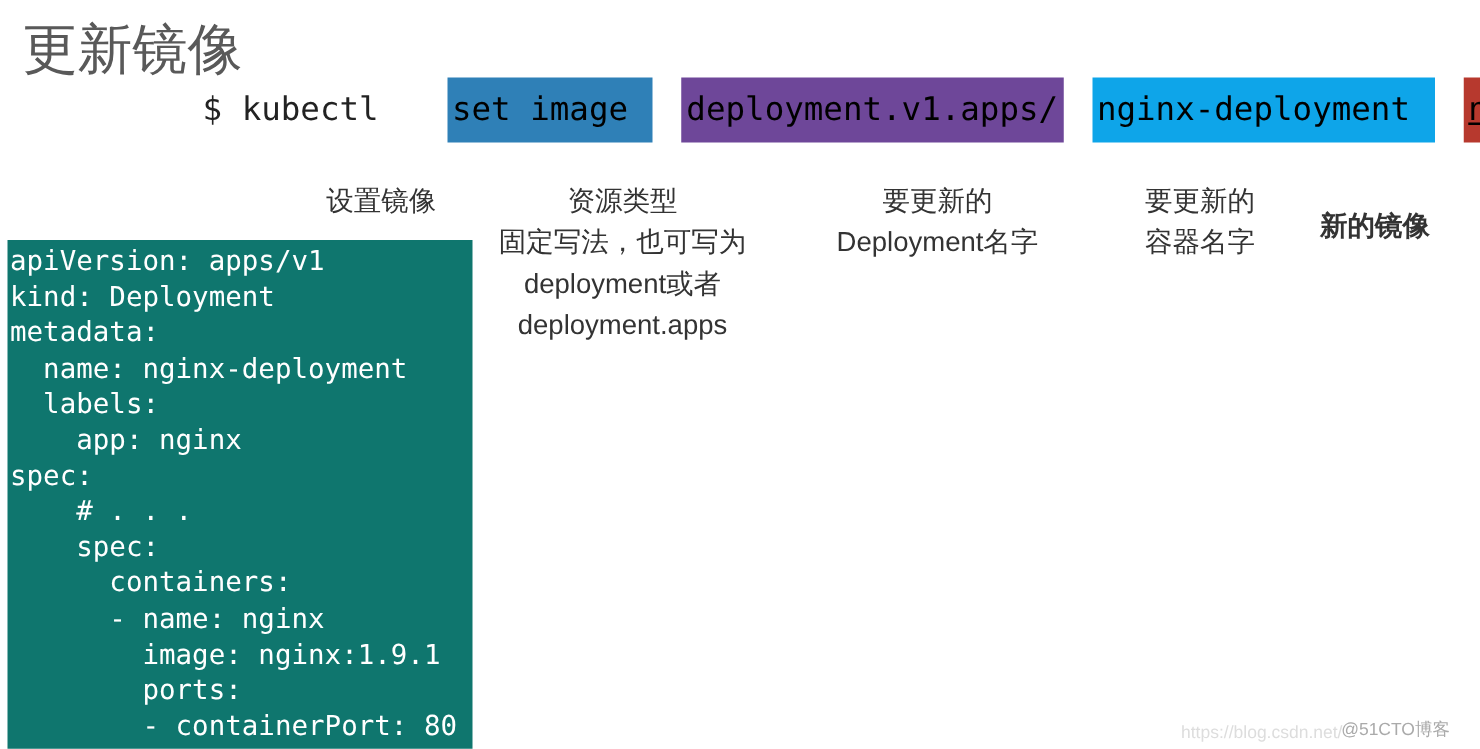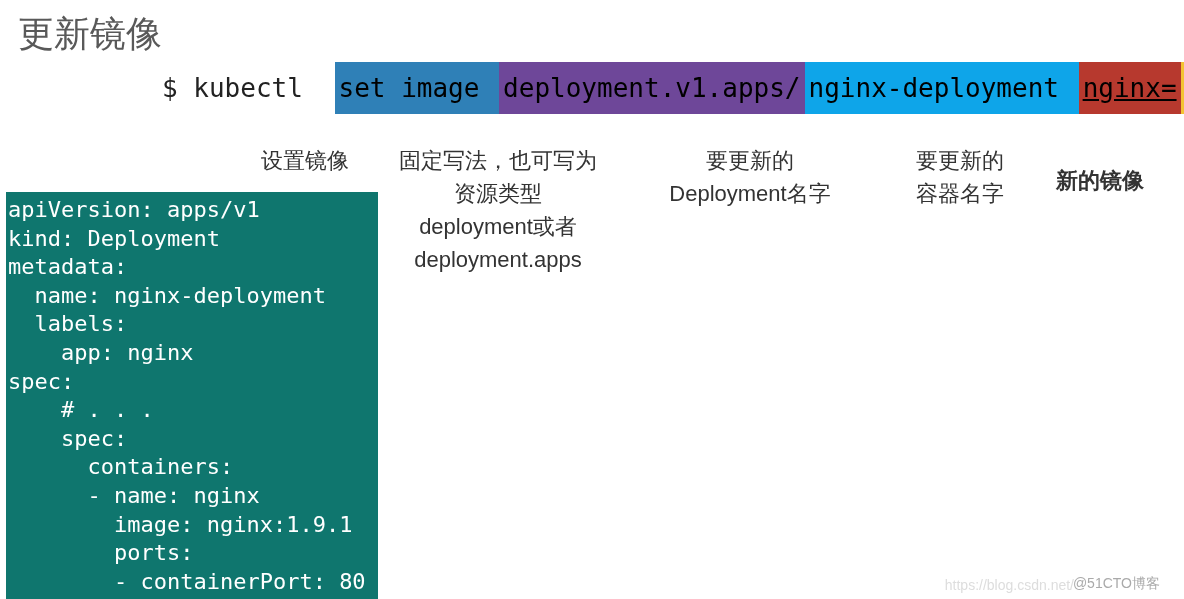--- a/index.html
+++ b/index.html
@@ -8,21 +8,21 @@
     height: 599px;
     background: #ffffff;
     font-family: "PingFang SC", "Microsoft YaHei", Arial, sans-serif;
     position: relative;
     overflow: hidden;
   }
   .title {
     position: absolute;
     top: 10px;
     left: 18px;
-    font-size: 36px;
+    font-size: 44px;
     color: #595959;
     font-weight: 400;
   }
   .cmd-row {
     position: absolute;
     top: 62px;
     left: 0;
     width: 1184px;
     height: 52px;
     display: flex;
@@ -39,20 +39,21 @@
     white-space: pre;
   }
   .seg {
     font-family: Menlo, Consolas, monospace;
     font-size: 26px;
     color: #000;
     display: flex;
     align-items: center;
     white-space: pre;
     padding: 0 4px;
+    margin-left: 23px;
   }
   .seg-blue   { background: #2f80b7; }
   .seg-purple { background: #6e4799; }
   .seg-green  { background: #0ea5e9; }
   .seg-red    { background: #b7392e; text-decoration: underline; }
   .seg-yellow { background: #f3c333; }
   .annot-row {
     position: absolute;
     top: 130px;
     left: 0;
@@ -105,22 +106,22 @@
   <div class="seg seg-blue">set image </div>
   <div class="seg seg-purple">deployment.v1.apps/</div>
   <div class="seg seg-green">nginx-deployment </div>
   <div class="seg seg-red">nginx=</div>
   <div class="seg seg-yellow">nginx:1.9.1</div>
 </div>
 
 <div class="annot-row">
   <div class="annot" style="left:245px; top:14px; width:120px;">设置镜像</div>
   <div class="annot" style="left:384px; top:14px; width:228px;">
+    <div>资源类型</div>
     <div>固定写法，也可写为</div>
-    <div>资源类型</div>
     <div>deployment或者</div>
     <div>deployment.apps</div>
   </div>
   <div class="annot" style="left:640px; top:14px; width:220px;">
     <div>要更新的</div>
     <div>Deployment名字</div>
   </div>
   <div class="annot" style="left:900px; top:14px; width:120px;">
     <div>要更新的</div>
     <div>容器名字</div>

